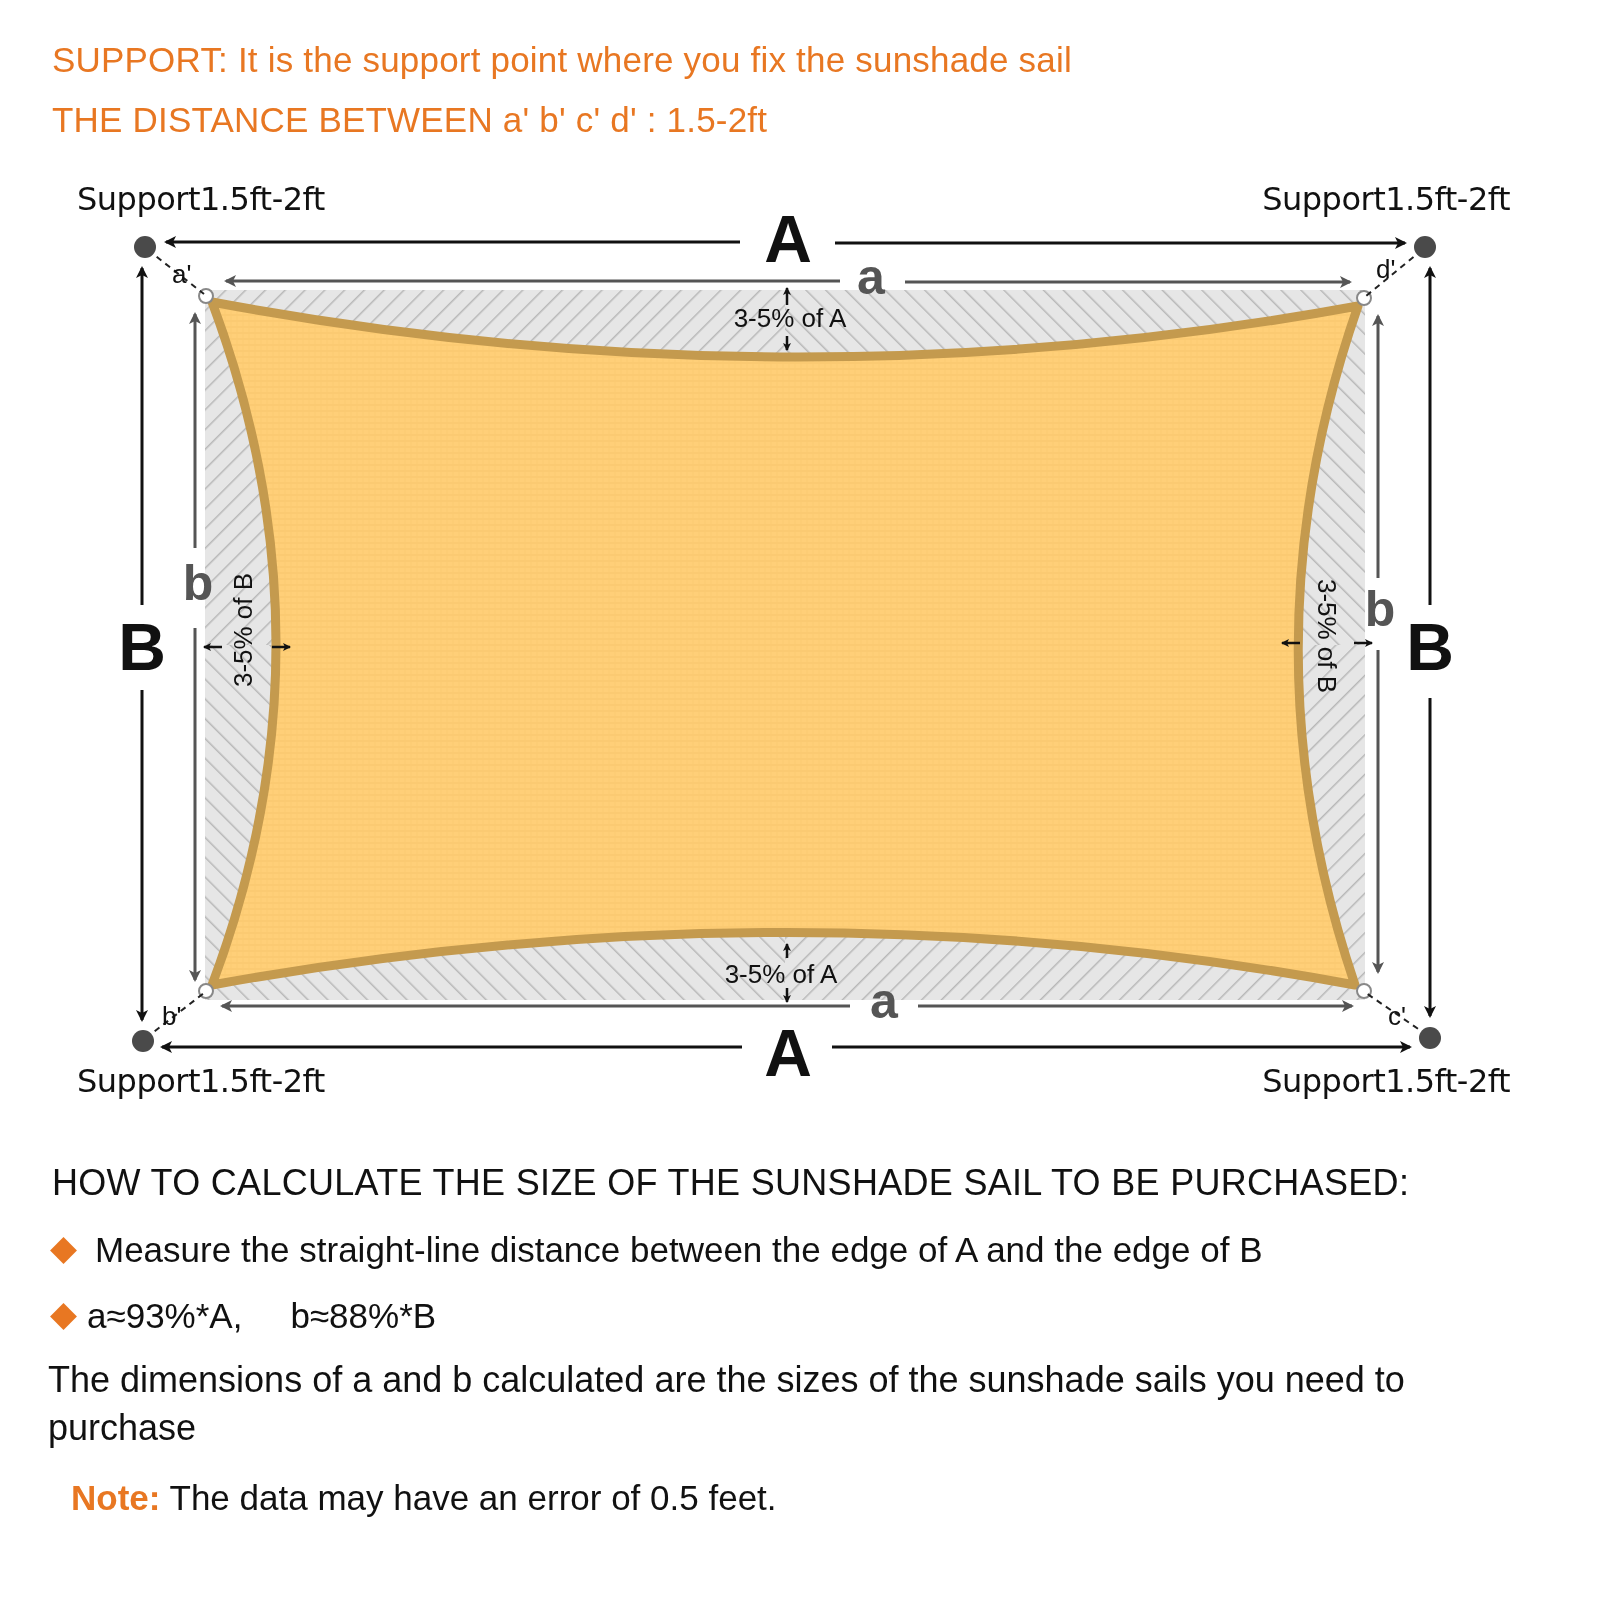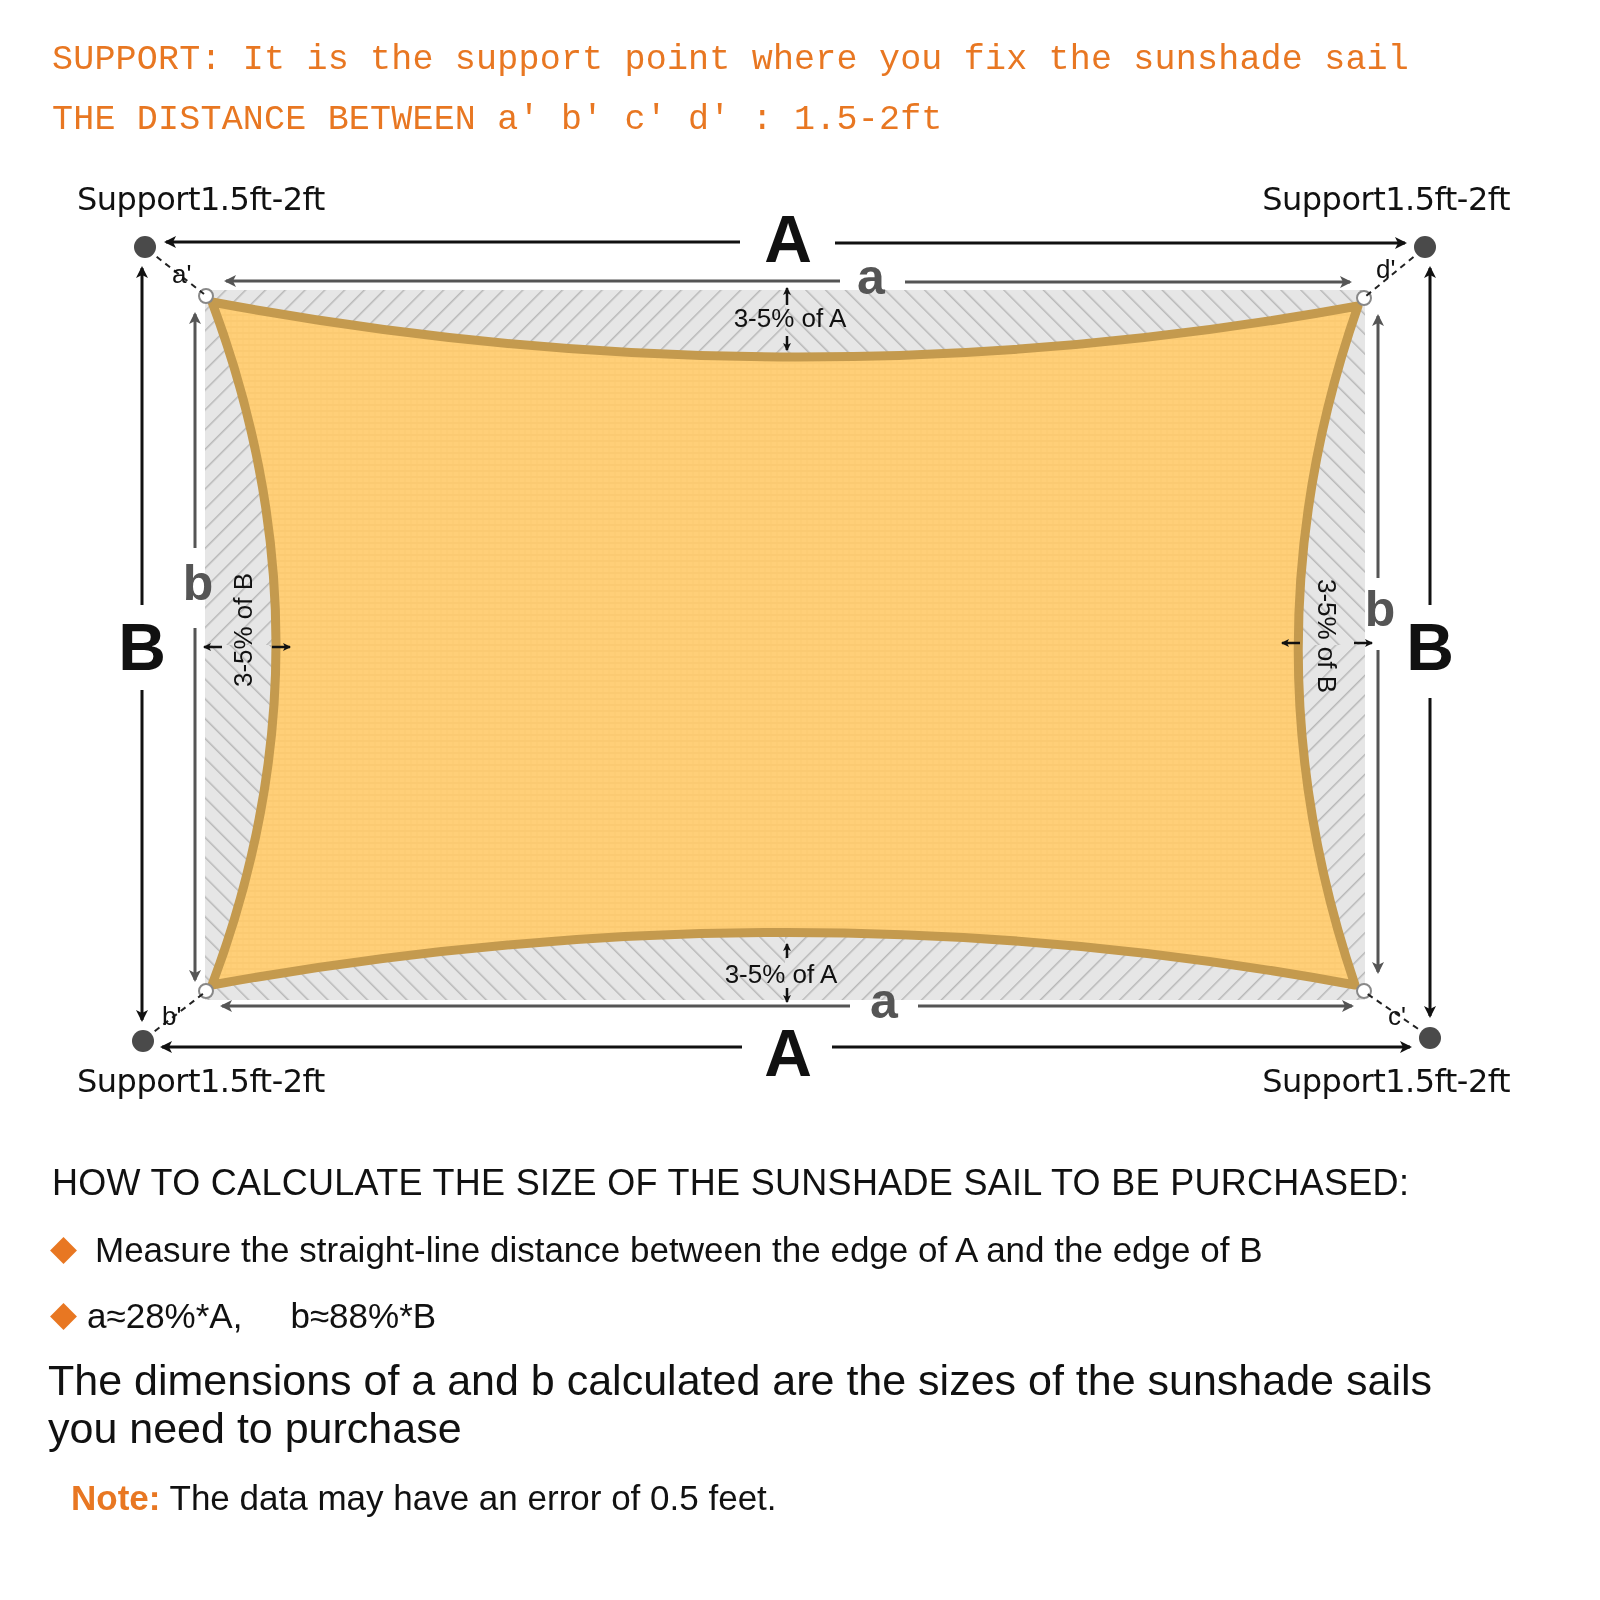--- a/index.html
+++ b/index.html
@@ -1,39 +1,39 @@
 <!DOCTYPE html>
 <html><head>
   <meta charset="utf-8">
   <style>
     html, body { margin: 0; padding: 0; background: #ffffff; }
     body { width: 1600px; height: 1600px; position: relative; overflow: hidden;
            font-family: "Liberation Sans", "DejaVu Sans", sans-serif; color: #111; }
     .hdr { position: absolute; left: 52px; font-size: 35px; color: #E87722; white-space: nowrap;
-           font-family: Liberation Mono, monospace; letter-spacing: 0.2px; }
+           font-family: Liberation Sans, sans-serif; letter-spacing: 0.2px; }
     #hdr1 { top: 40px; }
     #hdr2 { top: 100px; text-align: center; }
     .support { position: absolute; font-size: 32px; color: #111; white-space: nowrap;
                font-family: "DejaVu Sans", sans-serif; letter-spacing: -0.5px; }
     #sup-tl { left: 77px; top: 180px; }
     #sup-tr { right: 90px; top: 180px; }
     #sup-bl { left: 77px; top: 1062px; }
     #sup-br { right: 90px; top: 1062px; }
     svg#diagram { position: absolute; left: 0; top: 0; }
     .svg-text { font-family: "Liberation Sans", sans-serif; }
     .howto { position: absolute; left: 52px; top: 1162px; font-size: 36px; font-weight: normal;
              white-space: nowrap; color: #111; letter-spacing: 0.3px; }
     .bullet { position: absolute; left: 48px; font-size: 35px; white-space: nowrap; color: #111; display: flex; align-items: center; }
     #bullet1 { top: 1230px; gap: 8px; }
     #bullet2 { top: 1296px; }
     .diamond { display: inline-block; width: 19px; height: 19px; background: #E87722; transform: rotate(45deg);
                margin: 0 14px 0 6px; }
     .b2-gap { display: inline-block; width: 48px; }
     .b2-gap2 { display: inline-block; width: 58px; }
-    .para { position: absolute; left: 48px; top: 1356px; width: 1400px; font-size: 43px; line-height: 48px; color: #111; }
+    .para { position: absolute; left: 48px; top: 1356px; width: 1400px; font-size: 36px; line-height: 48px; color: #111; }
     .note { position: absolute; left: 48px; top: 1478px; font-size: 35px; white-space: nowrap; color: #111; }
     .note-label { color: #E87722; font-weight: bold; margin-left: 23px; }
   </style>
 </head>
 <body>
 
 <div class="hdr" id="hdr1">SUPPORT: It is the support point where you fix the sunshade sail</div>
 <div class="hdr" id="hdr2">THE DISTANCE BETWEEN a' b' c' d'  : 1.5-2ft</div>
 
 <div class="support" id="sup-tl">Support1.5ft-2ft</div>
@@ -171,21 +171,21 @@
 
 <div class="howto">HOW TO CALCULATE THE SIZE OF THE  SUNSHADE SAIL TO BE PURCHASED:</div>
 
 <div class="bullet" id="bullet1">
   <span class="diamond"></span>
   <span>Measure the straight-line distance between the edge of A and the edge of B</span>
 </div>
 
 <div class="bullet" id="bullet2">
   <span class="diamond"></span>
-  <span>a≈28%*A,</span>
+  <span>a≈93%*A,</span>
   <span class="b2-gap"></span>
   <span>b≈88%*B</span>
   <span class="b2-gap2"></span>
 </div>
 
 <div class="para">The dimensions of a and b calculated are the sizes of the sunshade sails you need to purchase</div>
 
 <div class="note">
   <span class="note-label">Note:</span><span> The data may have an error of 0.5 feet.</span>
 </div>

